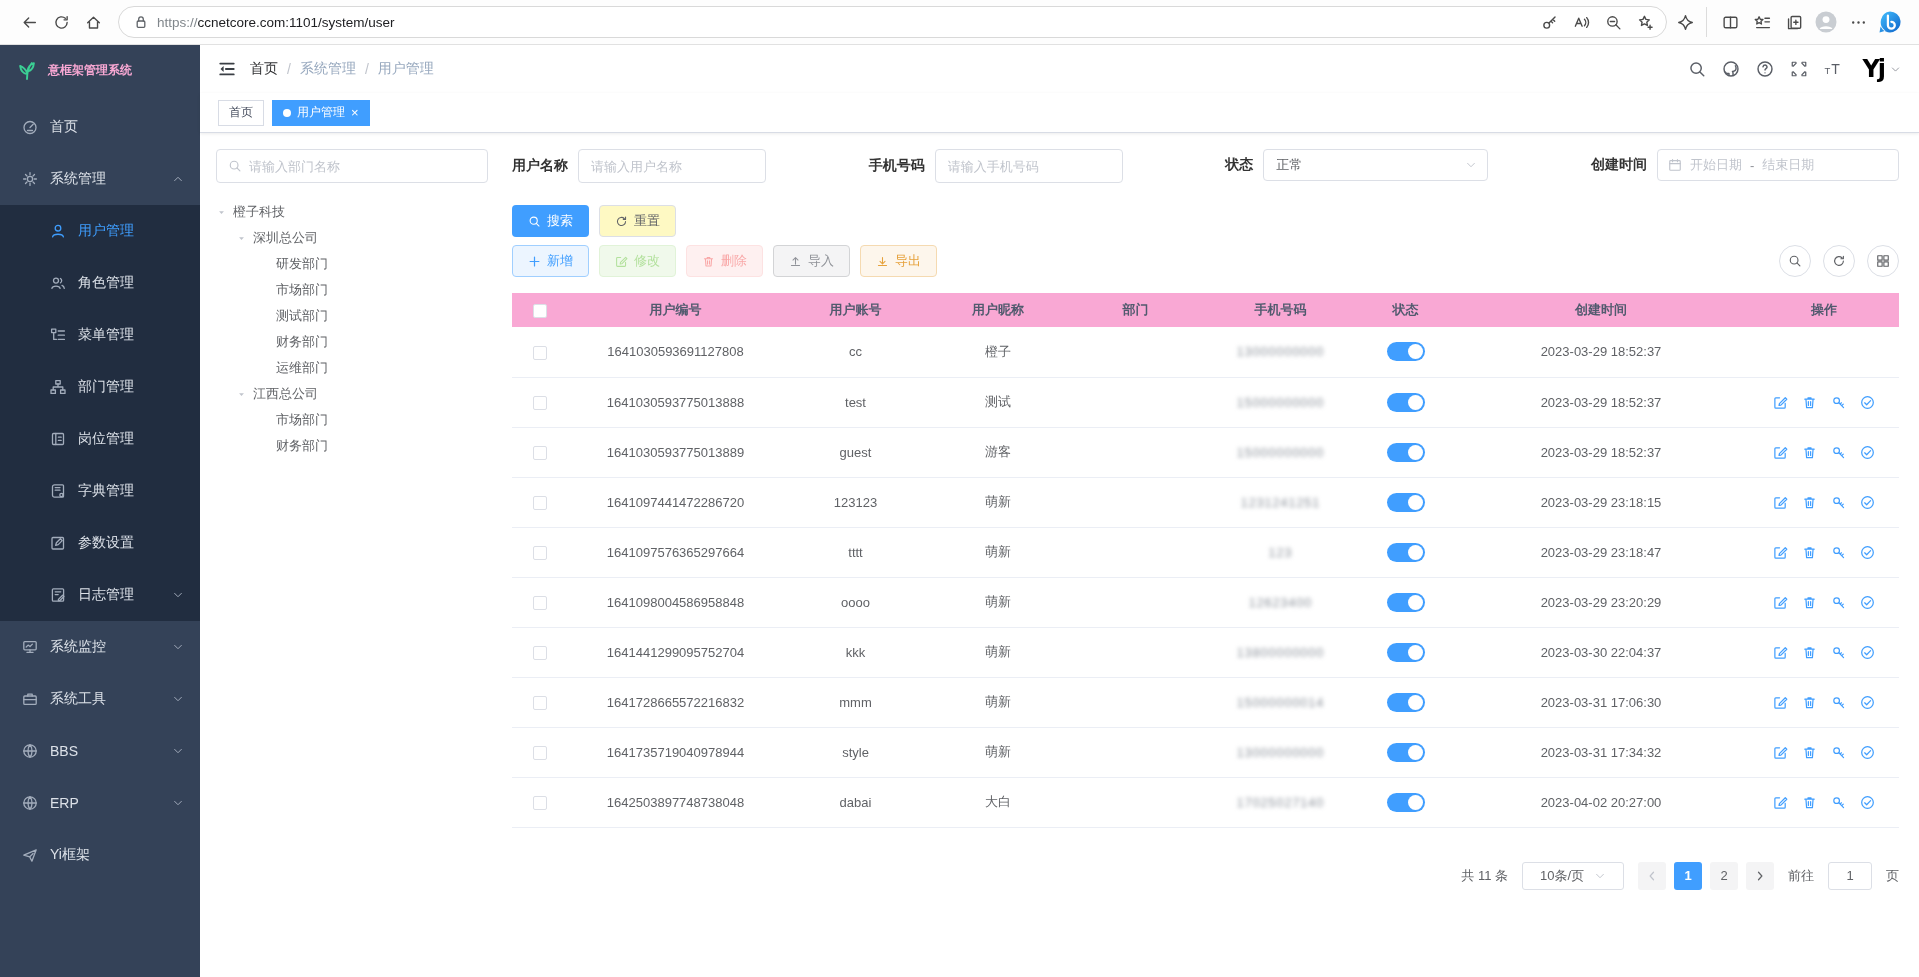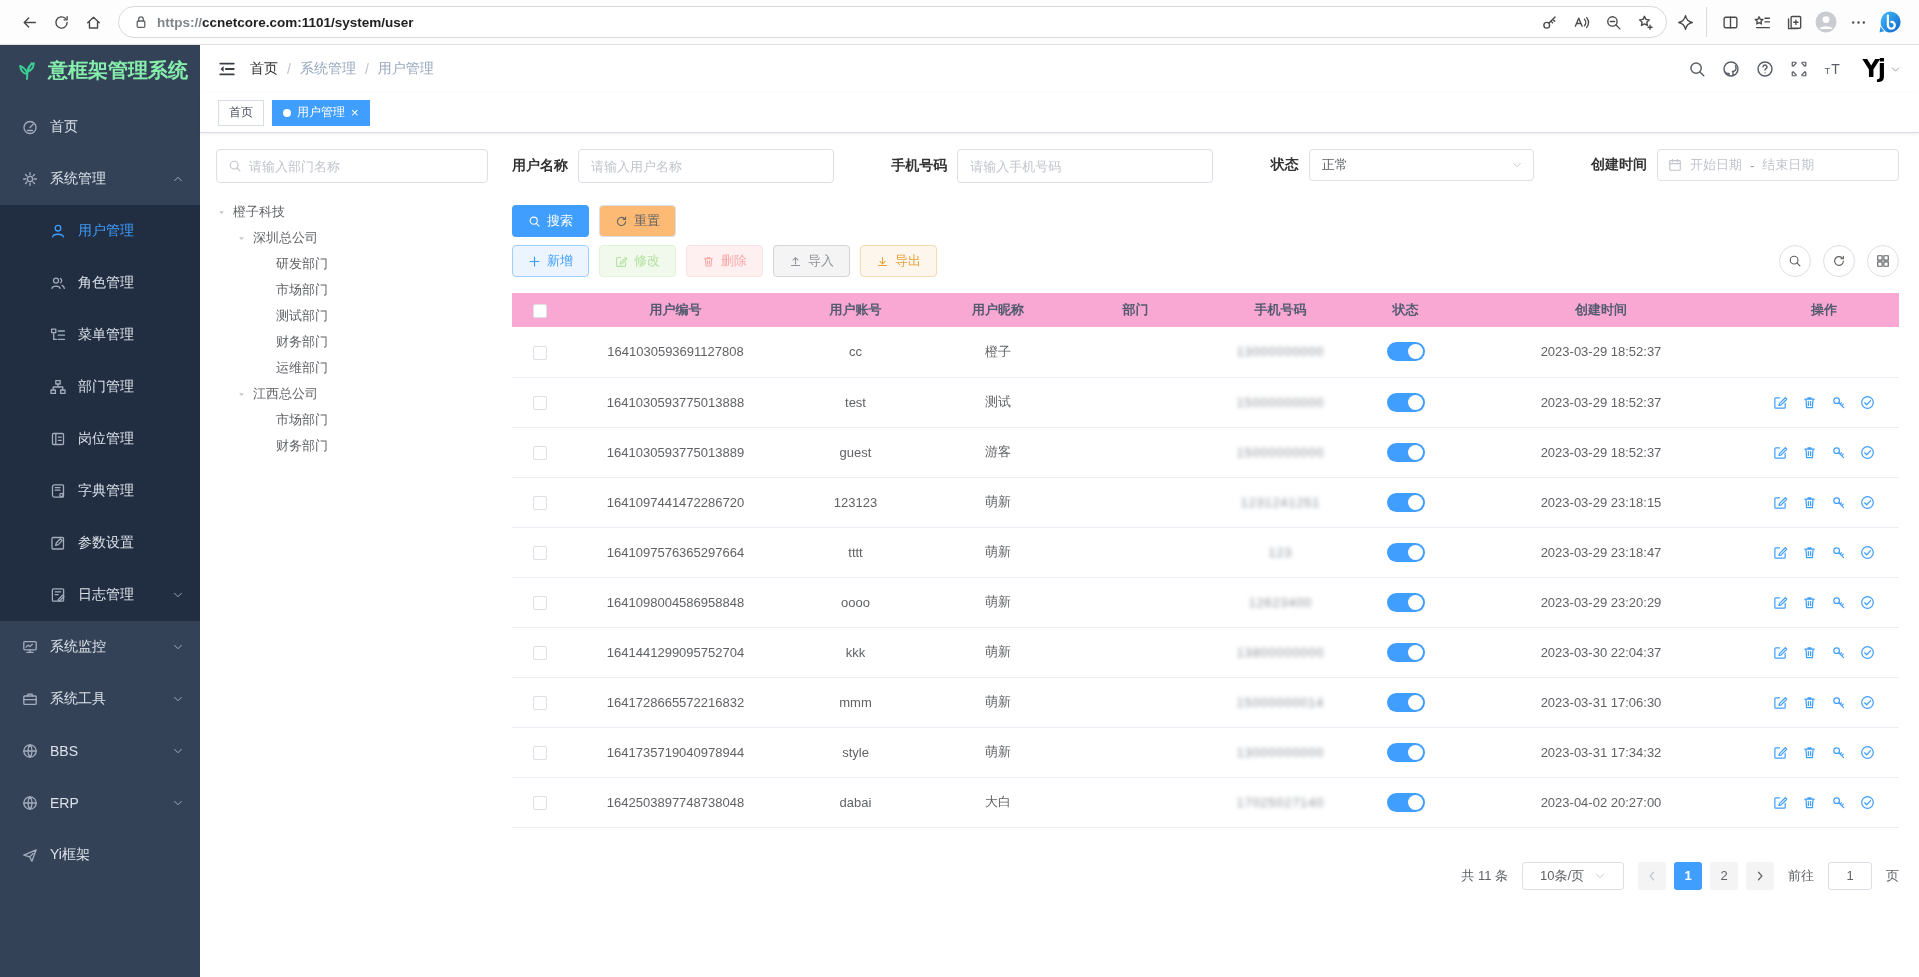--- a/index.html
+++ b/index.html
@@ -8,35 +8,35 @@
   .icon svg { width:16px; height:16px; display:block; }
   svg { fill:none; stroke:currentColor; stroke-width:1.3; stroke-linecap:round; stroke-linejoin:round; }
 
   
   .browser-bar { height:45px; background:#fdfdfd; border-bottom:1px solid #e1e1e1;
                  display:flex; align-items:center; padding:0 14px; gap:10px; }
   .bicon { width:30px; height:30px; border-radius:6px; display:flex; align-items:center;
            justify-content:center; color:#4a4a4a; cursor:pointer; flex:none; }
   .bicon svg { width:17px; height:17px; }
   .address-pill { flex:1; height:32px; background:#fff; border:1px solid #d9d9d9; border-radius:16px;
-                  display:flex; align-items:center; padding:0 6px 0 14px; gap:8px; color:#5f6368;font-weight:bold; }
+                  display:flex; align-items:center; padding:0 6px 0 14px; gap:8px; color:#5f6368; }
   .address-pill .url { font-size:13.5px; color:#202124; flex:1; white-space:nowrap; }
   .address-pill .url .muted { color:#80868b; }
   [data-name="address-actions"], [data-name="browser-right-buttons"],
   [data-name="browser-nav-buttons"] { display:flex; align-items:center; gap:2px; }
   [data-name="browser-right-buttons"] .bicon:first-child { margin-right:6px; padding-right:12px;
       border-right:1px solid #dcdcdc; border-radius:0; }
   [data-name="profile-icon"] svg, [data-name="copilot-icon"] svg { width:24px; height:24px; }
 
   
   .app { display:flex; height:932px; }
   .sidebar { width:200px; flex:none; background:#344258; color:#dce1e8; display:flex; flex-direction:column; }
   .logo-row { height:50px; flex:none; display:flex; align-items:center; gap:10px; padding:0 16px; }
   .logo-row .icon svg { width:22px; height:22px; }
-  .app-title { font-size:20px; font-weight:700; color:#86efac; white-space:nowrap; }
+  .app-title { font-size:12px; font-weight:700; color:#f9a8d4; white-space:nowrap; }
   .side-menu { flex:1; padding-top:6px; overflow:hidden; }
   .side-item { height:52px; display:flex; align-items:center; gap:12px; padding:0 16px 0 22px;
                font-size:14px; cursor:pointer; }
   .side-item .icon { color:#a3adbc; }
   .side-item.sub { padding-left:50px; background:#212d40; }
   .side-item.active, .side-item.active .icon { color:#3f9eff; }
   .side-caret { margin-left:auto; color:#9aa3b2; }
   .side-caret svg { width:12px; height:12px; }
 
   .main { flex:1; display:flex; flex-direction:column; min-width:0; background:#fff; }
@@ -73,38 +73,38 @@
   .dept-search input { border:none; outline:none; flex:1; font-size:13px; color:#606266; }
   .dept-search input::placeholder { color:#c0c4cc; }
   .tree { margin-top:16px; font-size:13px; color:#606266; }
   .tree-node { height:26px; display:flex; align-items:center; gap:6px; cursor:pointer; }
   .tree-caret { color:#c0c4cc; } .tree-caret svg { width:11px; height:11px; }
 
   .right-col { flex:1; display:flex; flex-direction:column; min-width:0; }
   .filter-row { display:flex; align-items:flex-start; justify-content:space-between; }
   .f-group { display:flex; align-items:center; gap:10px; }
   .f-label { font-size:14px; font-weight:700; color:#333; white-space:nowrap; }
-  .f-input { width:256px; height:32px; border:1px solid #dcdfe6; border-radius:4px; padding:16px 12px;
+  .f-input { width:188px; height:32px; border:1px solid #dcdfe6; border-radius:4px; padding:16px 12px;
              font-size:13px; color:#606266; outline:none; }
   .f-input::placeholder { color:#c0c4cc; }
   .f-select { width:225px; height:32px; border:1px solid #dcdfe6; border-radius:4px; padding:0 10px 0 12px;
               font-size:13px; color:#606266; display:flex; align-items:center; cursor:pointer; }
   .f-select .sel-caret { margin-left:auto; color:#c0c4cc; }
   .sel-caret svg { width:12px; height:12px; }
   .f-range { width:242px; height:32px; border:1px solid #dcdfe6; border-radius:4px; padding:0 10px;
              font-size:13px; color:#c0c4cc; display:flex; align-items:center; gap:8px; cursor:pointer; }
   .f-range .icon svg { width:14px; height:14px; }
   .f-range span { white-space:nowrap; }
 
   .btn-row { margin-top:22px; display:flex; gap:10px; }
   .btn { height:32px; padding:0 15px; border-radius:4px; border:1px solid transparent; font-size:13px;
          display:inline-flex; align-items:center; gap:6px; cursor:pointer; white-space:nowrap; }
   .btn svg { width:13px; height:13px; }
   .btn-primary { background:#409eff; color:#fff; }
-  .btn-default { background:#fdba74; border-color:#dcdfe6; color:#606266; }
+  .btn-default { background:#fef9c3; border-color:#dcdfe6; color:#606266; }
   .toolbar-row { margin-top:8px; display:flex; align-items:center; gap:10px; }
   .btn-pp { background:#ecf5ff; border-color:#a0cfff; color:#409eff; }
   .btn-ps { background:#f0f9eb; border-color:#e1f3d8; color:#b3e19d; }
   .btn-pd { background:#fef0f0; border-color:#fde2e2; color:#f9a7a7; }
   .btn-pi { background:#f4f4f5; border-color:#d3d4d6; color:#909399; }
   .btn-pw { background:#fdf6ec; border-color:#f5dab1; color:#e6a23c; }
   .tool-circles { margin-left:auto; display:flex; gap:12px; }
   .circle-btn { width:32px; height:32px; border:1px solid #dcdfe6; border-radius:50%; background:#fff;
                 color:#606266; display:flex; align-items:center; justify-content:center; cursor:pointer; }
   .circle-btn svg { width:14px; height:14px; }

